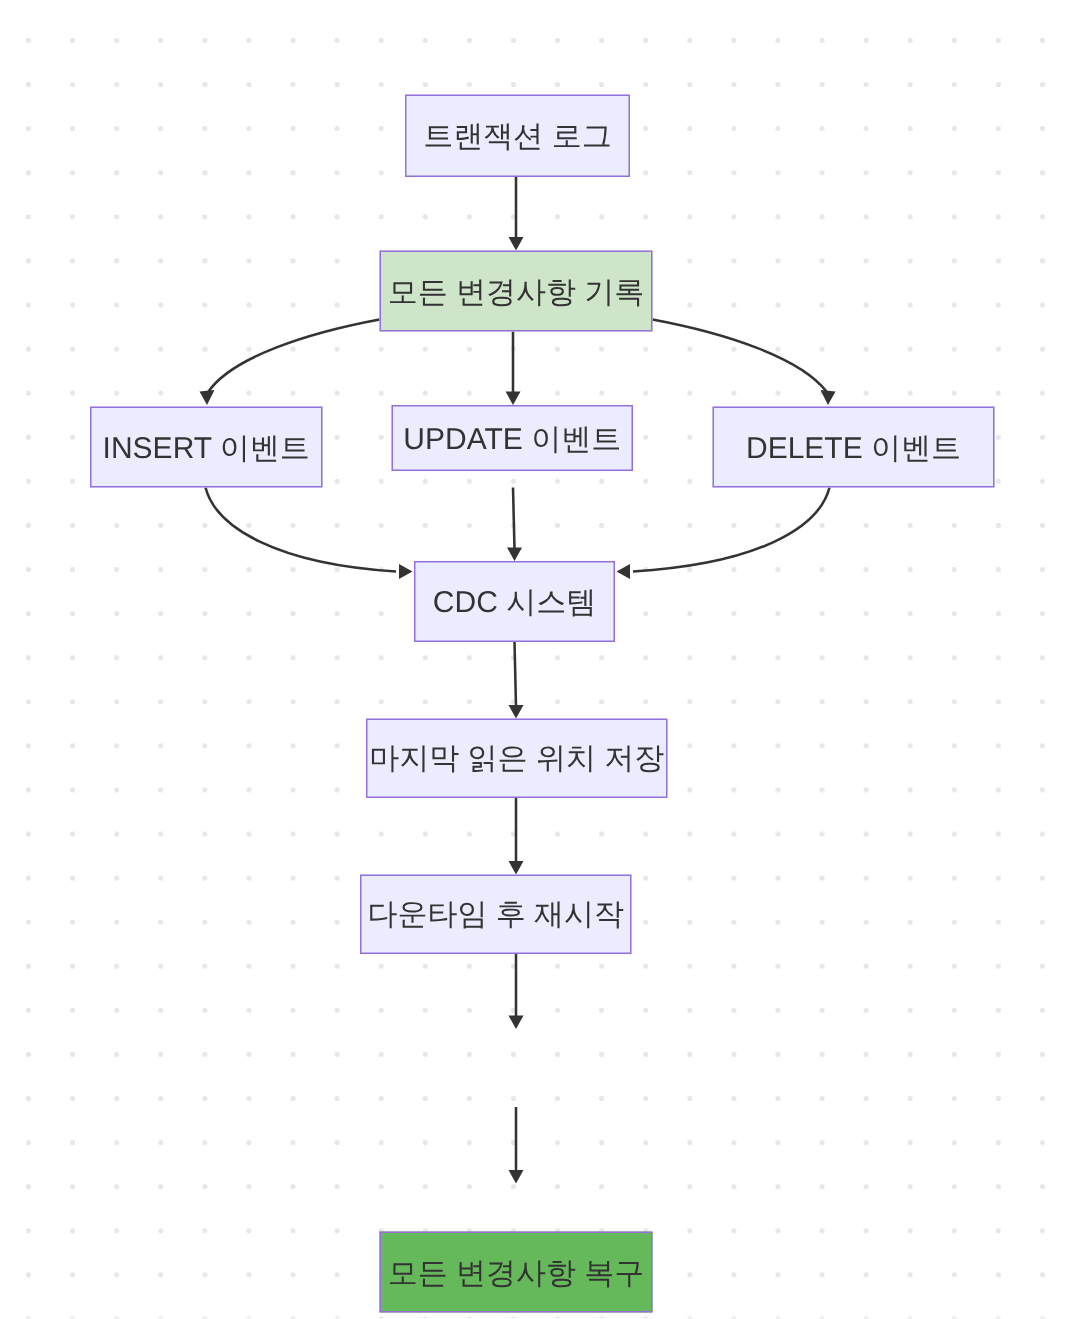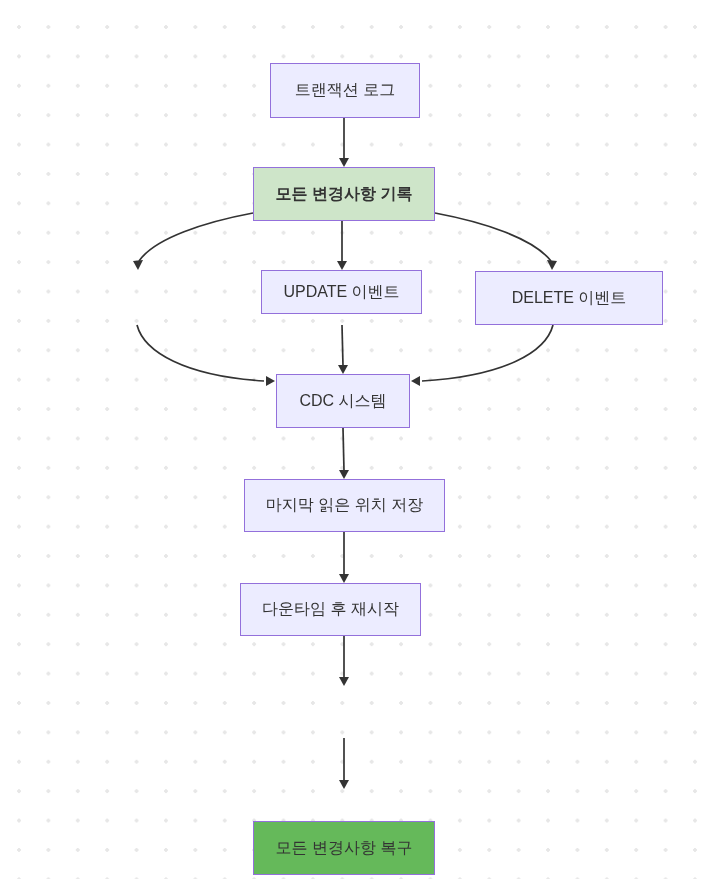--- a/index.html
+++ b/index.html
@@ -24,31 +24,31 @@
     stroke: #333333;
     stroke-width: 1.7px;
   }
   .arrowhead { fill: #333333; stroke: none; }
   .node {
     position: absolute;
     box-sizing: border-box;
     border: 1px solid #9370DB;
     background: #ECECFF;
     color: #333333;
-    font-size: 16px;
+    font-size: 20px;
     display: flex;
     align-items: center;
     justify-content: center;
     text-align: left;
     white-space: nowrap;
   }
   .node.light-green { background: #CEE5C9; }
   .node.green { background: #65B95A; margin-top: 32px; }
   #node-A { left: 270px; top: 63px;  width: 150px; height: 55px; }
-  #node-B { left: 253px; top: 167px; width: 182px; height: 54px; font-weight: bold; }
+  #node-B { left: 253px; top: 167px; width: 182px; height: 54px; }
   #node-C { left: 60px;  top: 271px; width: 155px; height: 54px; }
   #node-D { left: 261px; top: 270px; width: 161px; height: 44px; }
   #node-E { left: 475px; top: 271px; width: 188px; height: 54px; }
   #node-F { left: 276px; top: 374px; width: 134px; height: 54px; }
   #node-G { left: 244px; top: 479px; width: 201px; height: 53px; }
   #node-H { left: 240px; top: 583px; width: 181px; height: 53px; }
   #node-I { left: 247px; top: 686px; width: 195px; height: 52px; }
   #node-J { left: 253px; top: 789px; width: 182px; height: 54px; }
 </style>
 </head>
@@ -87,20 +87,21 @@
 
     <path class="edge-path" d="M344 636 L344 678"></path>
     <polygon class="arrowhead" points="339,677 349,677 344,686"></polygon>
 
     <path class="edge-path" d="M344 738 L344 781"></path>
     <polygon class="arrowhead" points="339,780 349,780 344,789"></polygon>
   </svg>
 
   <div id="node-A" class="node">트랜잭션 로그</div>
   <div id="node-B" class="node light-green">모든 변경사항 기록</div>
+  <div id="node-C" class="node">INSERT 이벤트</div>
   <div id="node-D" class="node">UPDATE 이벤트</div>
   <div id="node-E" class="node">DELETE 이벤트</div>
   <div id="node-F" class="node">CDC 시스템</div>
   <div id="node-G" class="node">마지막 읽은 위치 저장</div>
   <div id="node-H" class="node">다운타임 후 재시작</div>
   <div id="node-J" class="node green">모든 변경사항 복구</div>
 
 </div>
 
 </body></html>

